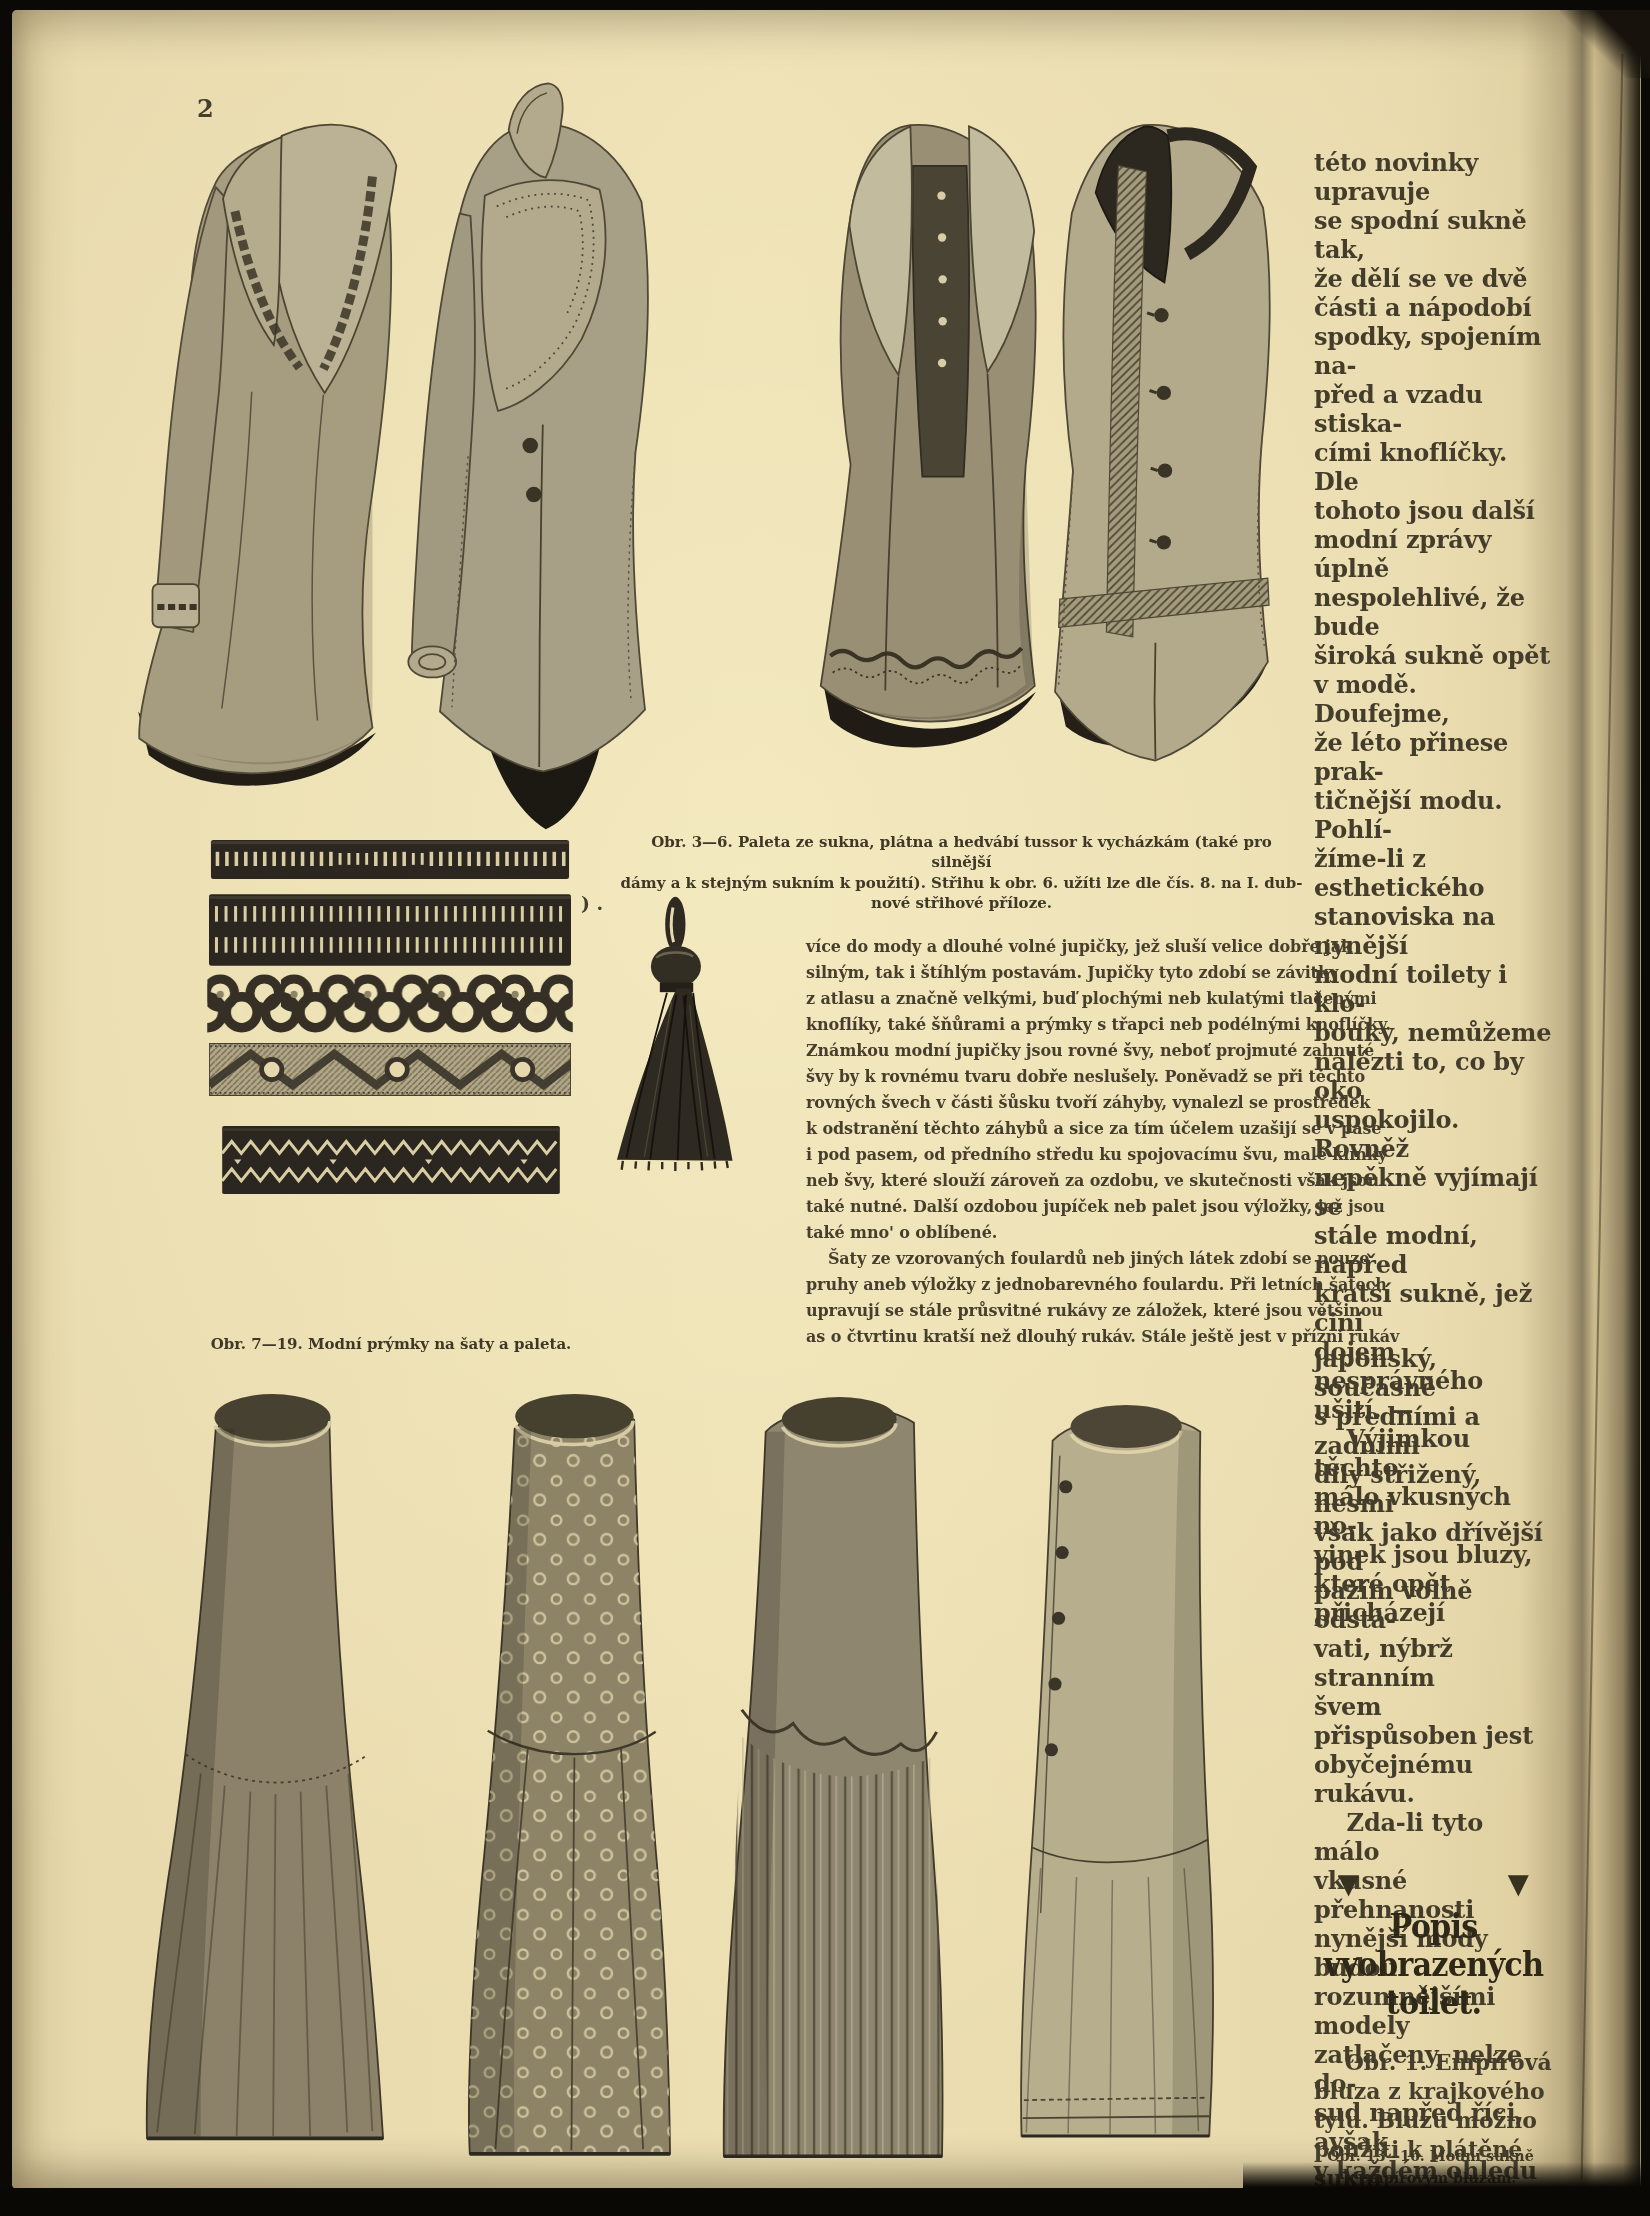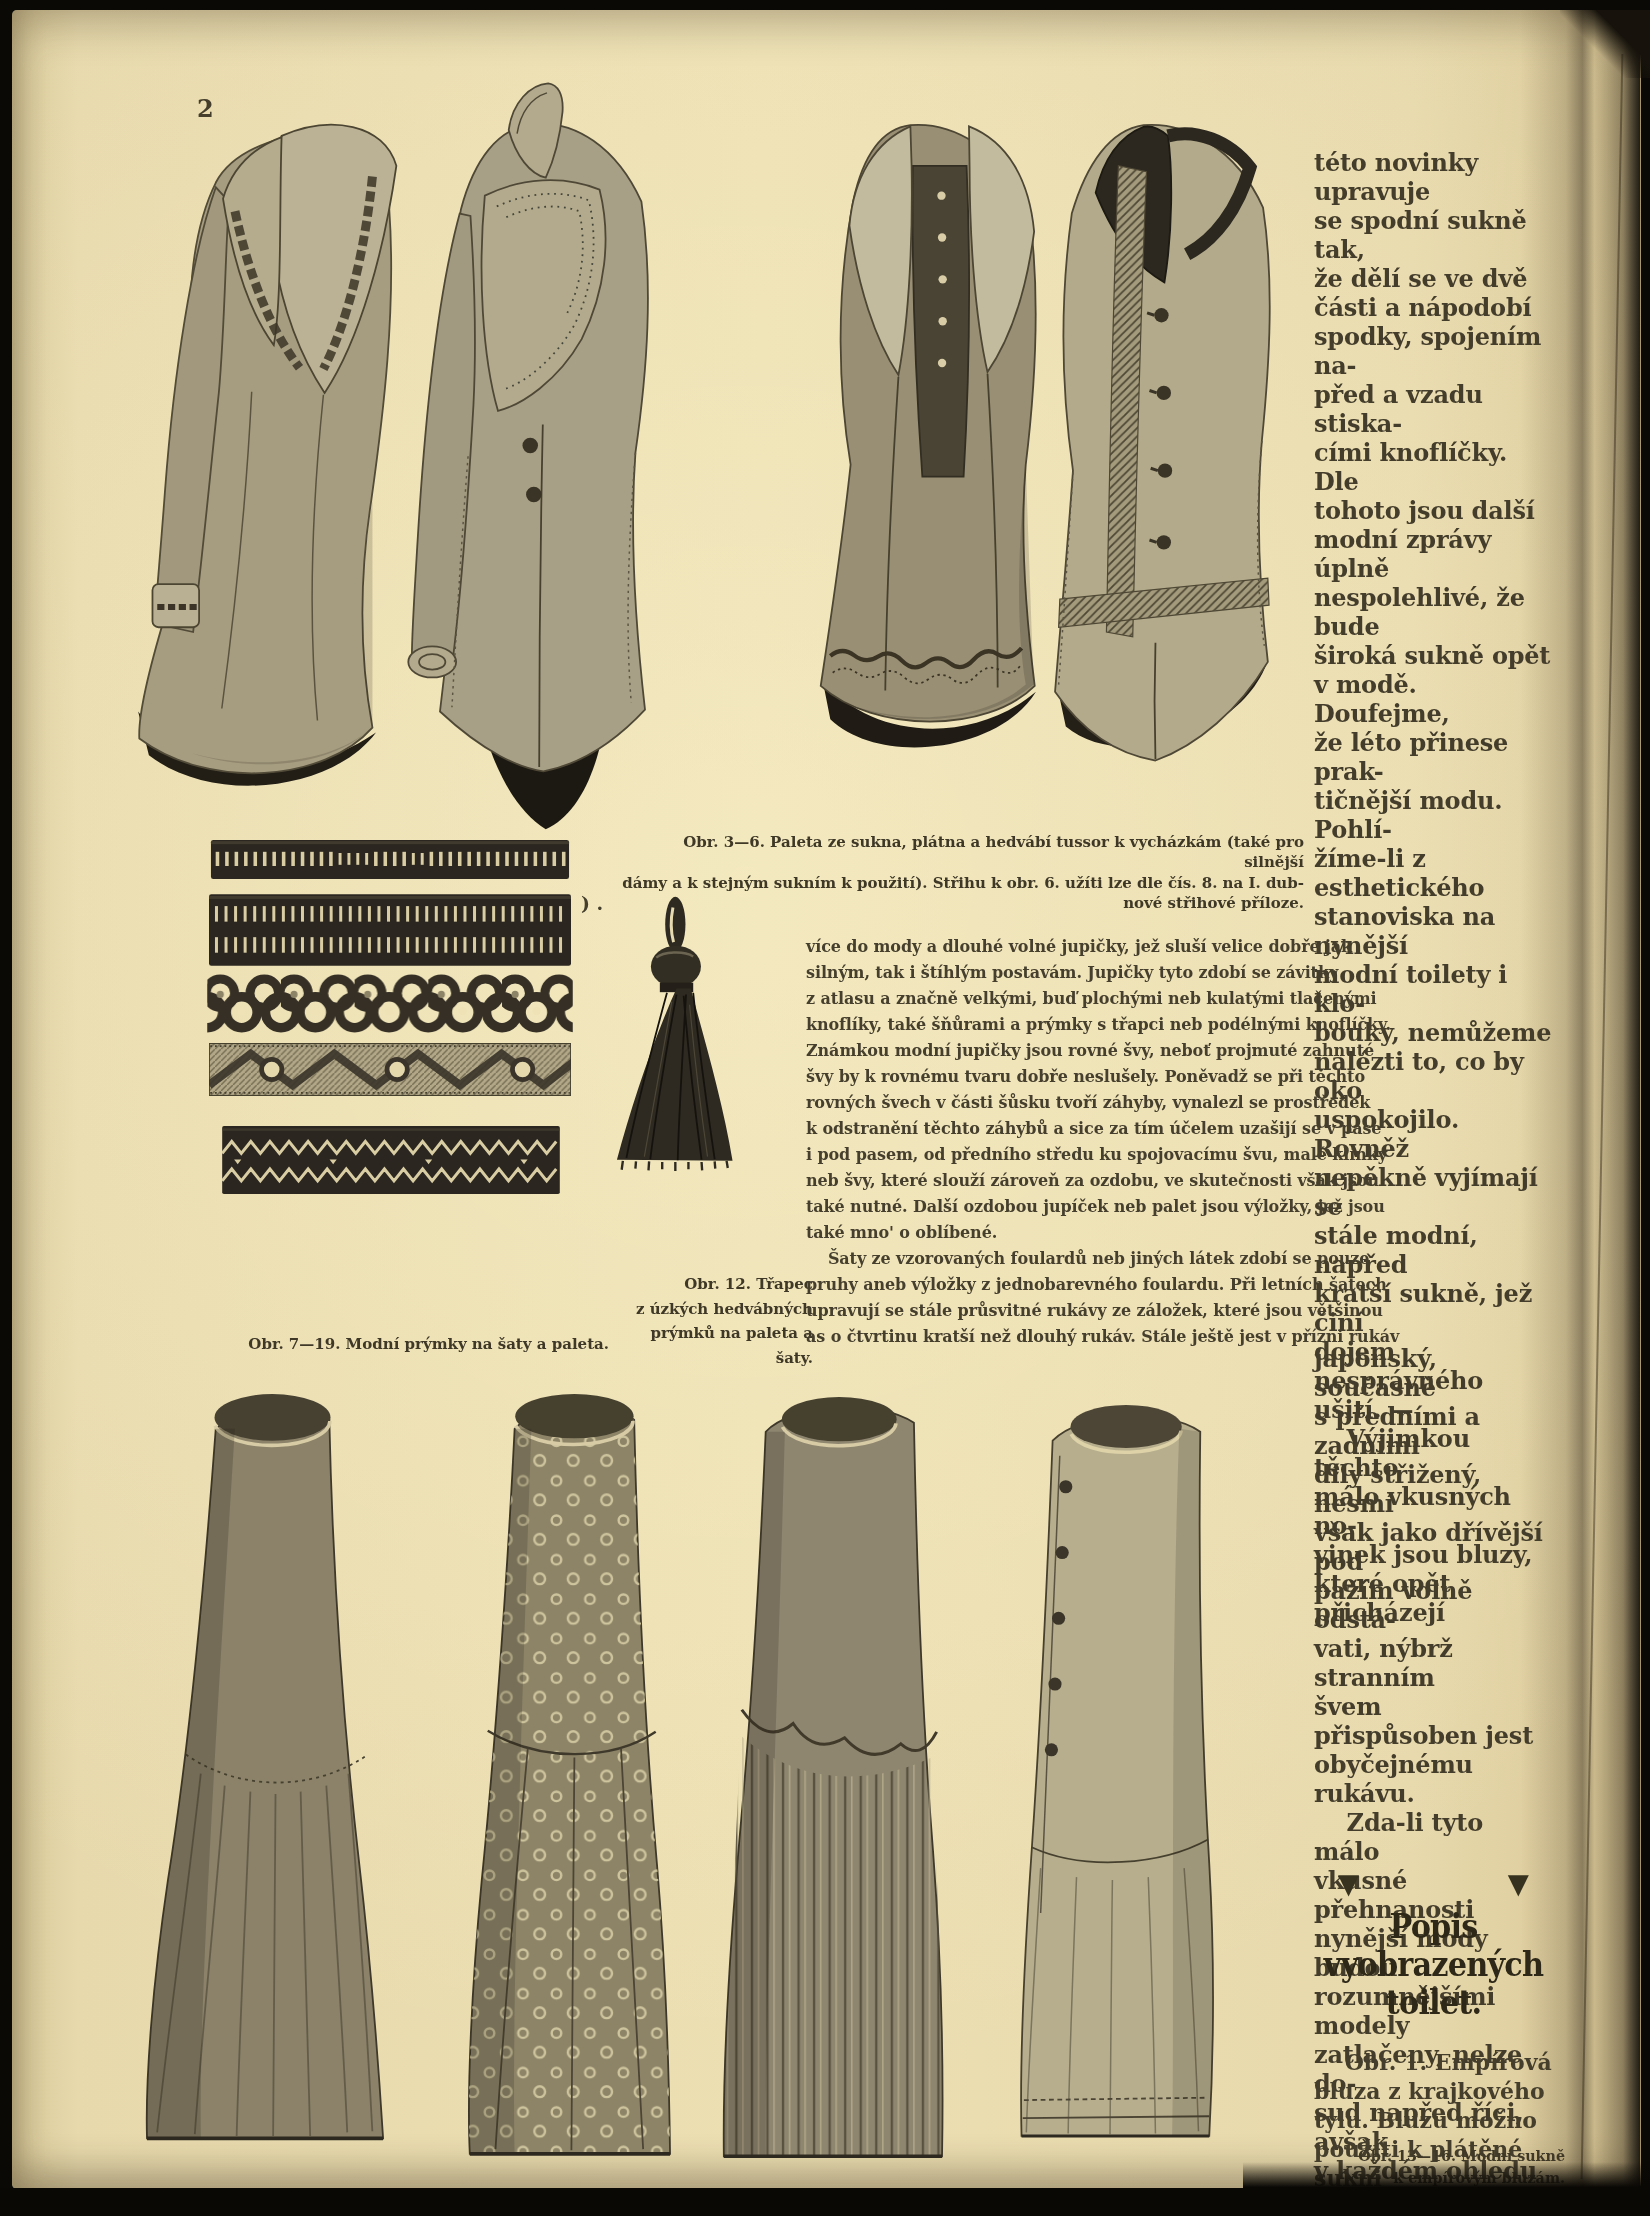--- a/index.html
+++ b/index.html
@@ -27,21 +27,21 @@
   .bottombar{position:absolute;bottom:0;left:0;width:100%;height:28px;background:#0a0805;}
   .bottombar2{position:absolute;bottom:18px;right:0;width:407px;height:36px;background:linear-gradient(180deg,rgba(10,8,5,0),#0a0805 70%);}
 
   .txt{position:absolute;white-space:pre-line;}
   .pagenum{left:197px;top:94px;font-size:24px;font-weight:700;}
   .rcol{left:1314px;width:238px;font-size:24px;line-height:29px;font-weight:700;letter-spacing:-0.2px;color:#443d2b;}
   .rcol1{top:148px;}
   .rcol2{top:1344px;}
   .bodyblock{left:806px;top:934px;width:747px;font-size:16px;line-height:26px;font-weight:700;
              letter-spacing:-0.1px;color:#463f2d;}
-  .cap{font-size:15px;font-weight:700;line-height:20.3px;text-align:right;color:#3f3827;}
+  .cap{font-size:15px;font-weight:700;line-height:20.3px;text-align:center;color:#3f3827;}
   .cap36{left:619px;top:832px;width:685px;}
   .cap711{left:173px;top:1334px;width:436px;}
   .cap12{left:604px;top:1272px;width:209px;line-height:24.5px;}
   .cap1316{left:1296px;top:2146px;width:269px;line-height:21.5px;font-size:14.3px;}
   .stray{left:581px;top:892px;font-size:19px;font-weight:700;}
   .markers{position:absolute;left:1338px;top:1870px;width:191px;display:flex;justify-content:space-between;}
   .markers span{font-size:27.5px;line-height:27.5px;color:#37321f;font-family:"DejaVu Sans","Liberation Sans",sans-serif;}
   .heading{left:1287px;top:1908px;width:293px;text-align:center;font-size:33px;line-height:38px;font-weight:800;
            color:#2e2818;letter-spacing:-0.9px;transform:scaleX(0.92);transform-origin:50% 0;
            font-family:"DejaVu Serif","Liberation Serif",serif;}
@@ -342,24 +342,20 @@
       <ellipse cx="119" cy="121" rx="42" ry="35" fill="#332e24"></ellipse>
       <path d="M86,106 C98,96 132,94 148,104" stroke="#6b6450" stroke-width="4" fill="none"></path>
       <rect x="92" y="148" width="56" height="16" fill="#241f18"></rect>
       <path d="M120,158 C82,242 45,352 20,445 L214,447 C198,348 166,242 144,158 Z" fill="#2e2a21"></path>
       <path d="M104,165 C78,260 52,360 36,442 M120,168 C102,265 86,365 76,444 M136,168 C130,268 124,368 122,446 M148,165 C158,262 172,362 184,444 M132,170 C140,270 152,370 162,445" stroke="#15120d" stroke-width="3" fill="none"></path>
       <path d="M112,180 C96,275 78,370 66,440 M142,185 C150,275 162,370 172,440" stroke="#5a5240" stroke-width="2" fill="none" opacity="0.7"></path>
       <path d="M30,447 L28,462 M52,448 L51,460 M74,448 L73,463 M96,449 L96,461 M118,449 L118,464 M140,449 L140,461 M162,449 L163,463 M184,448 L185,460 M204,447 L206,459" stroke="#2e2a21" stroke-width="4"></path>
     </svg>
   </div>
 
-  <div class="txt cap cap12">Obr. 12. Třapec
-z úzkých hedvábných
-prýmků na paleta a
-šaty.</div>
 
   <div class="txt rcol rcol1">této novinky upravuje
 se spodní sukně tak,
 že dělí se ve dvě
 části a nápodobí
 spodky, spojením na-
 před a vzadu stiska-
 cími knoflíčky. Dle
 tohoto jsou další
 modní zprávy úplně

